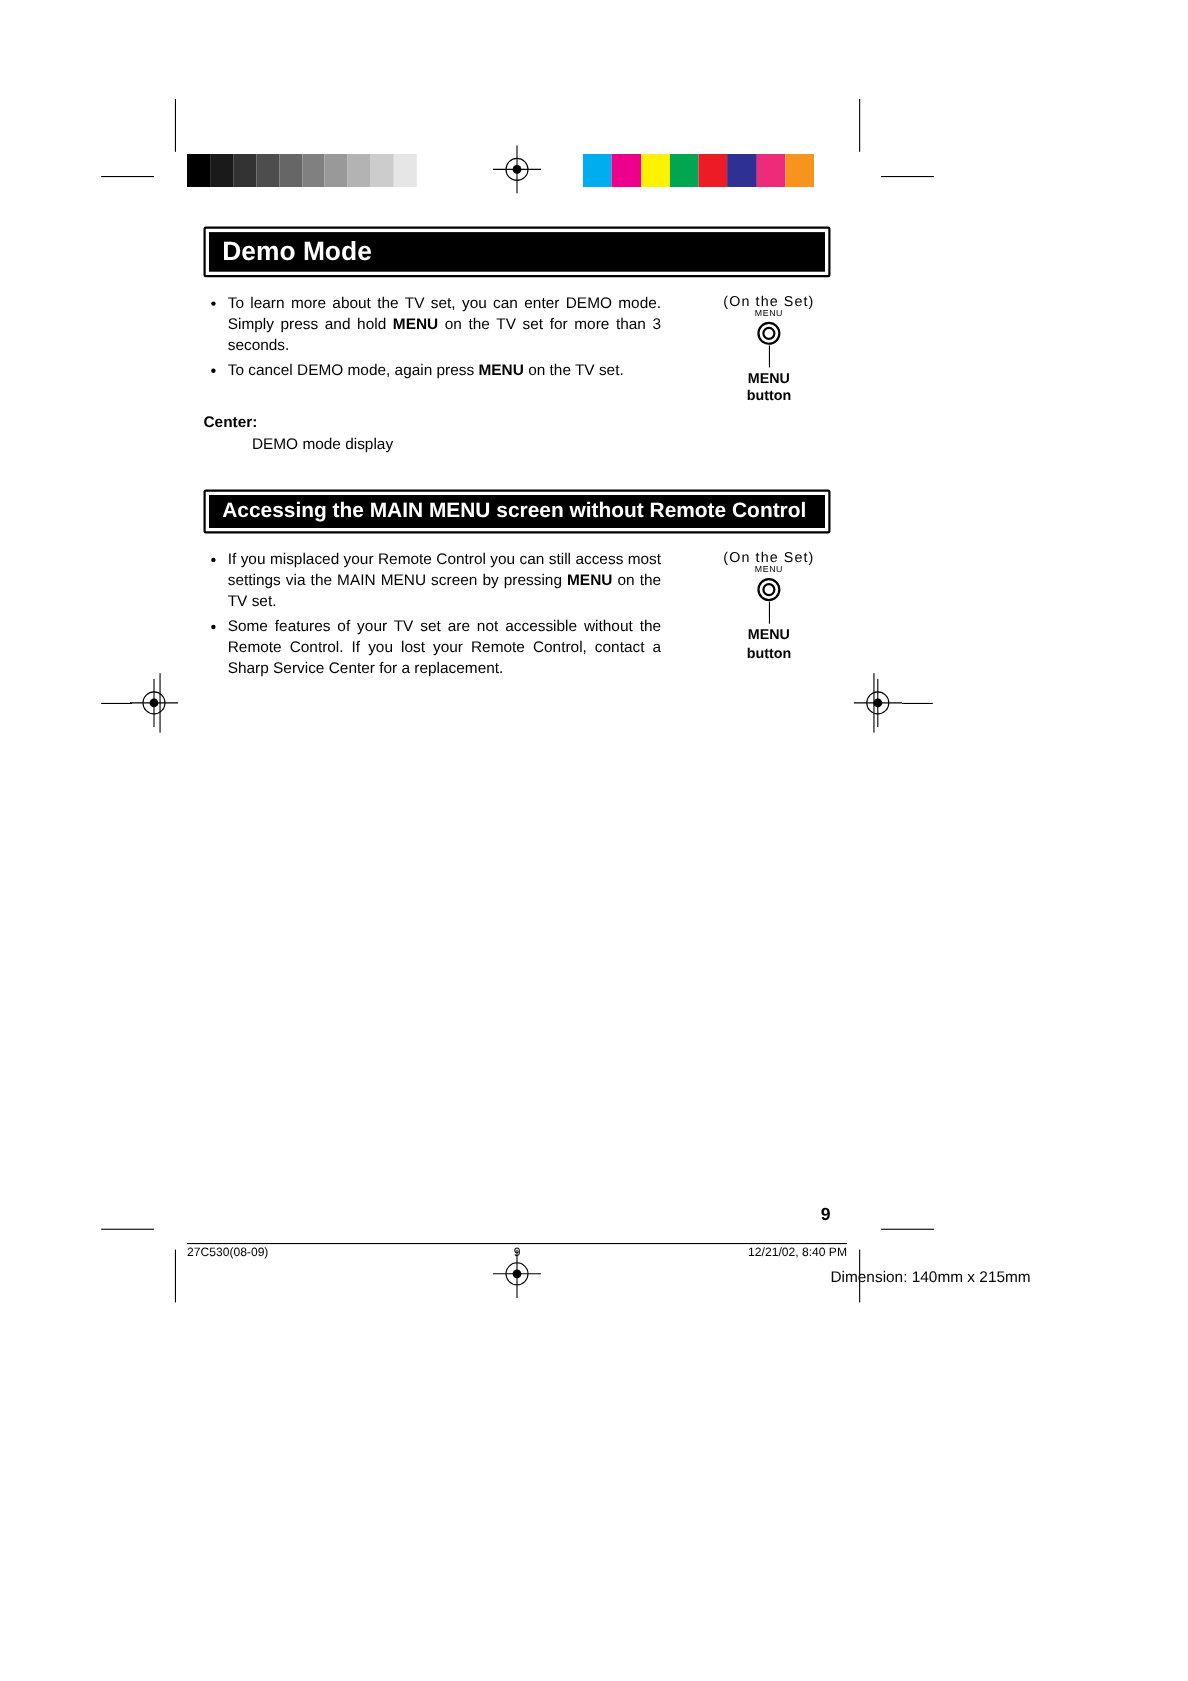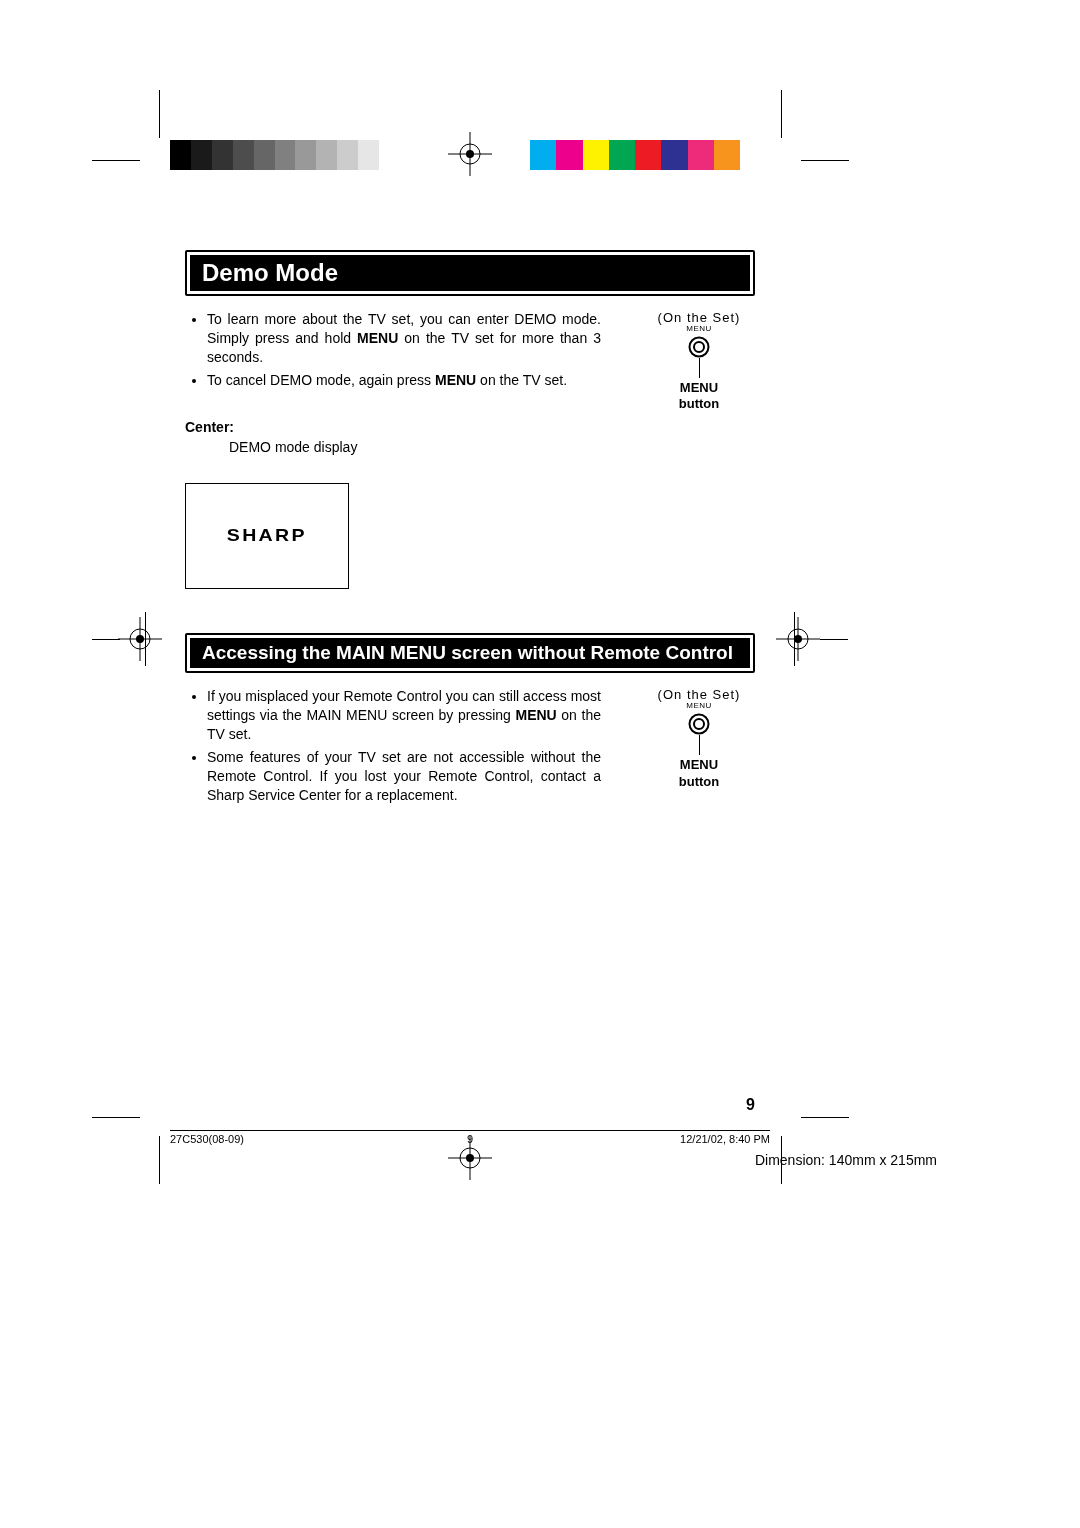--- a/index.html
+++ b/index.html
@@ -42,21 +42,20 @@
     position: absolute;
     left: 185px;
     top: 206px;
     width: 570px;
   }
   .section-header {
     border: 2px solid #000;
     border-radius: 2px;
     padding: 3px;
     margin-bottom: 14px;
-    margin-top: 44px;
   }
   .section-header .bar {
     background: #000;
     color: #fff;
     font-weight: bold;
     font-size: 24px;
     padding: 4px 12px;
   }
   .section-header .bar.small { font-size: 19px; }
 
@@ -237,23 +236,20 @@
     </div>
 
     <div class="body-row">
       <div class="body-text">
         <ul id="s1-list">
             <li>To learn more about the TV set, you can enter DEMO mode. Simply press and hold <b>MENU</b> on the TV set for more than 3 seconds.</li>
             <li>To cancel DEMO mode, again press <b>MENU</b> on the TV set.</li>
           </ul>
         <div class="example-label">Center:</div>
         <div class="example-sub">DEMO mode display</div>
-        <div class="sharp-box">
-          <div class="brand">SHARP</div>
-        </div>
       </div>
       <div class="menu-figure">
         <div class="on-set">(On the Set)</div>
         <div class="menu-tiny">MENU</div>
         <div class="btn-circle">
           <svg viewBox="0 0 22 22">
               <circle cx="11" cy="11" r="9.5" fill="none" stroke="#000" stroke-width="2"></circle>
               <circle cx="11" cy="11" r="5" fill="none" stroke="#000" stroke-width="2"></circle>
             </svg>
         </div>

